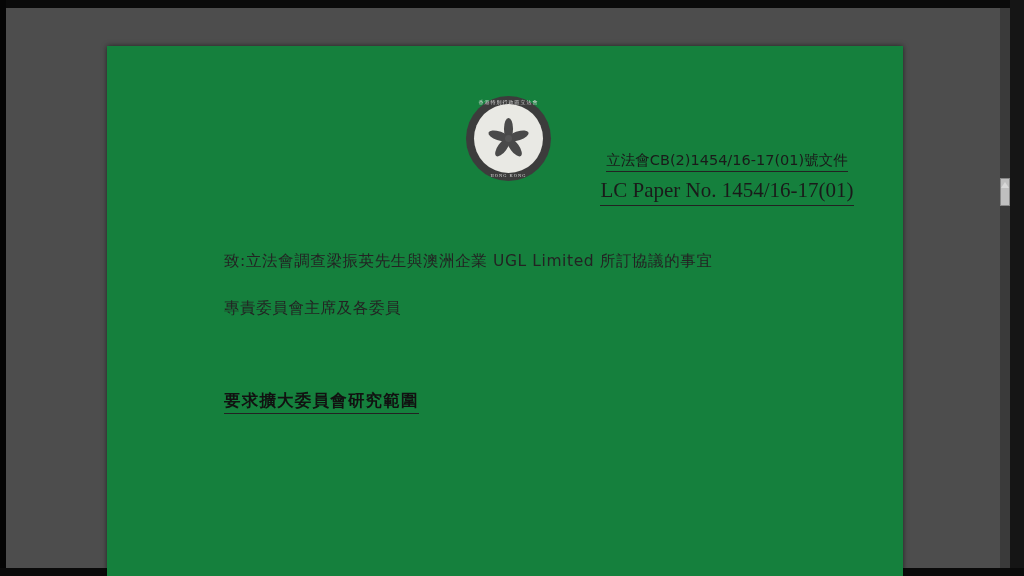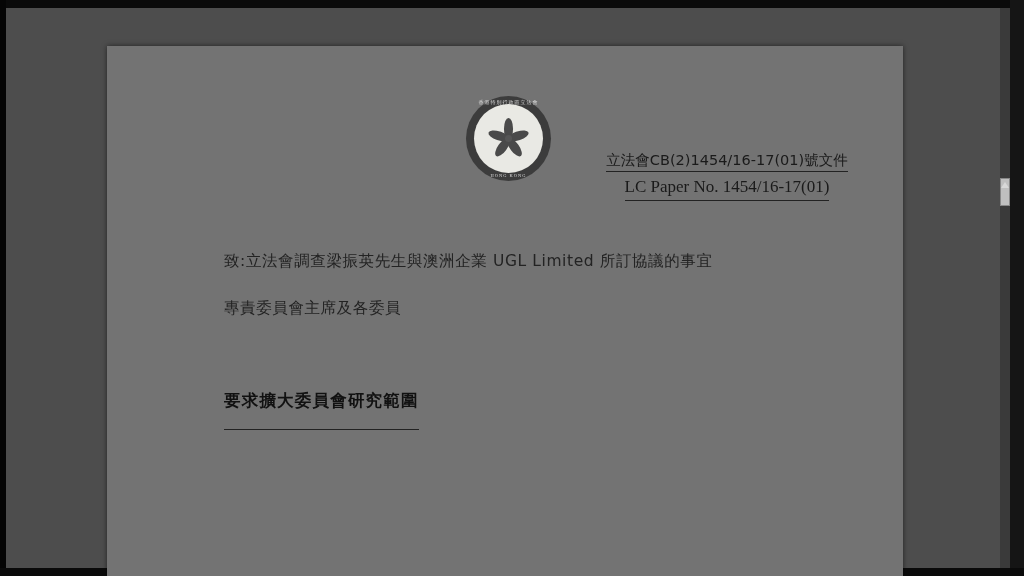--- a/index.html
+++ b/index.html
@@ -72,21 +72,21 @@
     border-right: 4px solid transparent;
     border-bottom: 6px solid #d8d8d8;
   }
   
   #page {
     position: absolute;
     left: 107px;
     top: 46px;
     width: 796px;
     height: 530px;
-    background: #737373;
+    background: #15803d;
     box-shadow: 0 0 5px rgba(0,0,0,0.55);
     overflow: hidden;
   }
   .page-inner {
     position: relative;
     width: 100%;
     height: 100%;
   }
   
   #doc-header {
@@ -172,21 +172,21 @@
     left: 455px;
     top: 52px;
     width: 330px;
     text-align: center;
     line-height: 1.45;
   }
   #paper-ref .ref-line {
     display: inline-block;
     border-bottom: 1px solid #222;
     color: #1a1a1a;
-    font-size: 17px;
+    font-size: 21px;
     padding-bottom: 0px;
     white-space: nowrap;
   }
   #paper-ref .ref-line.cn {
     font-family: "DejaVu Sans", sans-serif;
     font-size: 14.5px;
   }
   #paper-ref .spacer { height: 3px; }
   .line {
     font-family: "DejaVu Sans", sans-serif;
@@ -196,21 +196,21 @@
     color: #232323;
   }
   #addr-line-1 { position: absolute; left: 117px; top: 205px; }
   #addr-line-2 { position: absolute; left: 117px; top: 252px; }
   #subject {
     position: absolute;
     left: 117px;
     top: 344px;
     font-weight: bold;
     border-bottom: 1.5px solid #222;
-    padding-bottom: 17px;
+    padding-bottom: 1px;
     font-family: "DejaVu Sans", sans-serif;
     font-size: 16.5px;
     letter-spacing: 1.2px;
     color: #111;
     white-space: nowrap;
   }
   #para-1 { position: absolute; left: 117px; top: 442px; }
   #para-2 { position: absolute; left: 122px; top: 490px; }
 </style>
 </head>

